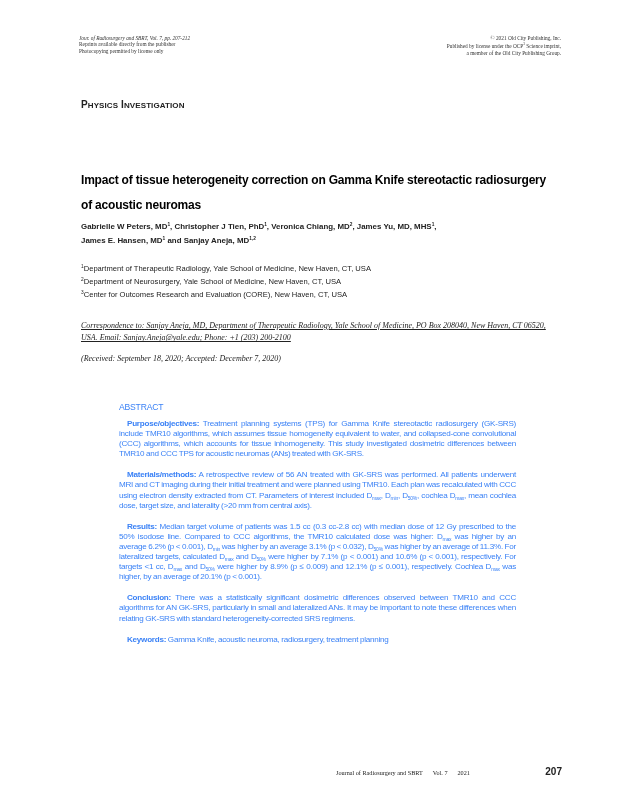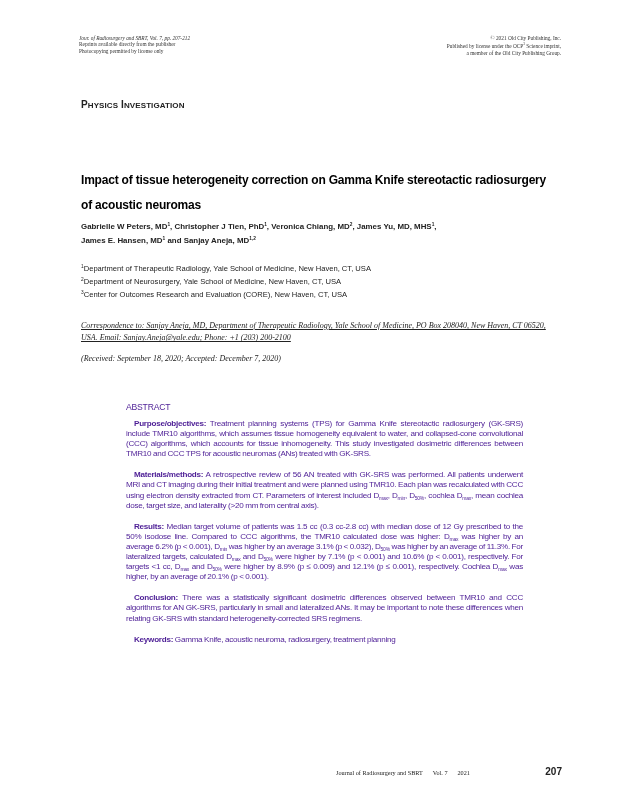--- a/index.html
+++ b/index.html
@@ -11,21 +11,21 @@
   .hdr-left { left:79px; top:35px; }
   .hdr-right { right:63px; top:35px; text-align:right; }
   .section { left:81px; top:99px; font-size:10px; font-weight:bold; letter-spacing:0.1px; color:#222; }
   .section .sc { font-size:8px; }
   .title { left:81px; top:168px; width:470px; font-size:12px; line-height:25px; font-weight:bold; color:#000000; letter-spacing:-0.2px; }
   .authors { left:81px; top:219px; width:470px; font-size:7.9px; line-height:12.4px; font-weight:bold; color:#222; }
   .authors sup, .affil sup { font-size:4.8px; vertical-align:3px; }
   .affil { left:81px; top:261px; font-size:7.6px; line-height:11.2px; color:#222; }
   .corr { left:81px; top:320px; width:470px; font-size:8px; line-height:12.4px; font-style:italic; color:#222;text-decoration:underline; }
   .received { left:81px; top:354px; font-size:8px; font-style:italic; color:#222; }
-  .abstract { left:126px; top:402px; width:397px; font-family:"Liberation Sans Narrow","Liberation Sans","DejaVu Sans",sans-serif; color:#4c1d95; }
+  .abstract { left:119px; top:402px; width:397px; font-family:"Liberation Sans Narrow","Liberation Sans","DejaVu Sans",sans-serif; color:#3b82f6; }
   .abstract .ab-head { font-size:8.6px; margin-bottom:7px; letter-spacing:-0.2px; }
   .abstract p { margin:0 0 11px 0; font-size:8.1px; line-height:10.1px; text-align:justify; letter-spacing:-0.25px; word-spacing:-0.3px; }
   .abstract b { font-weight:bold;padding-left:8px; }
   .abstract sub { font-size:5px; vertical-align:-2px; line-height:0; }
   .footer { left:336px; top:769px; font-size:6.2px; color:#222; }
   .footer span { margin-right:10px; }
   .pagenum { right:62px; top:766px; font-size:10px; font-weight:bold; color:#222; }
 </style>
 </head>
 <body>

